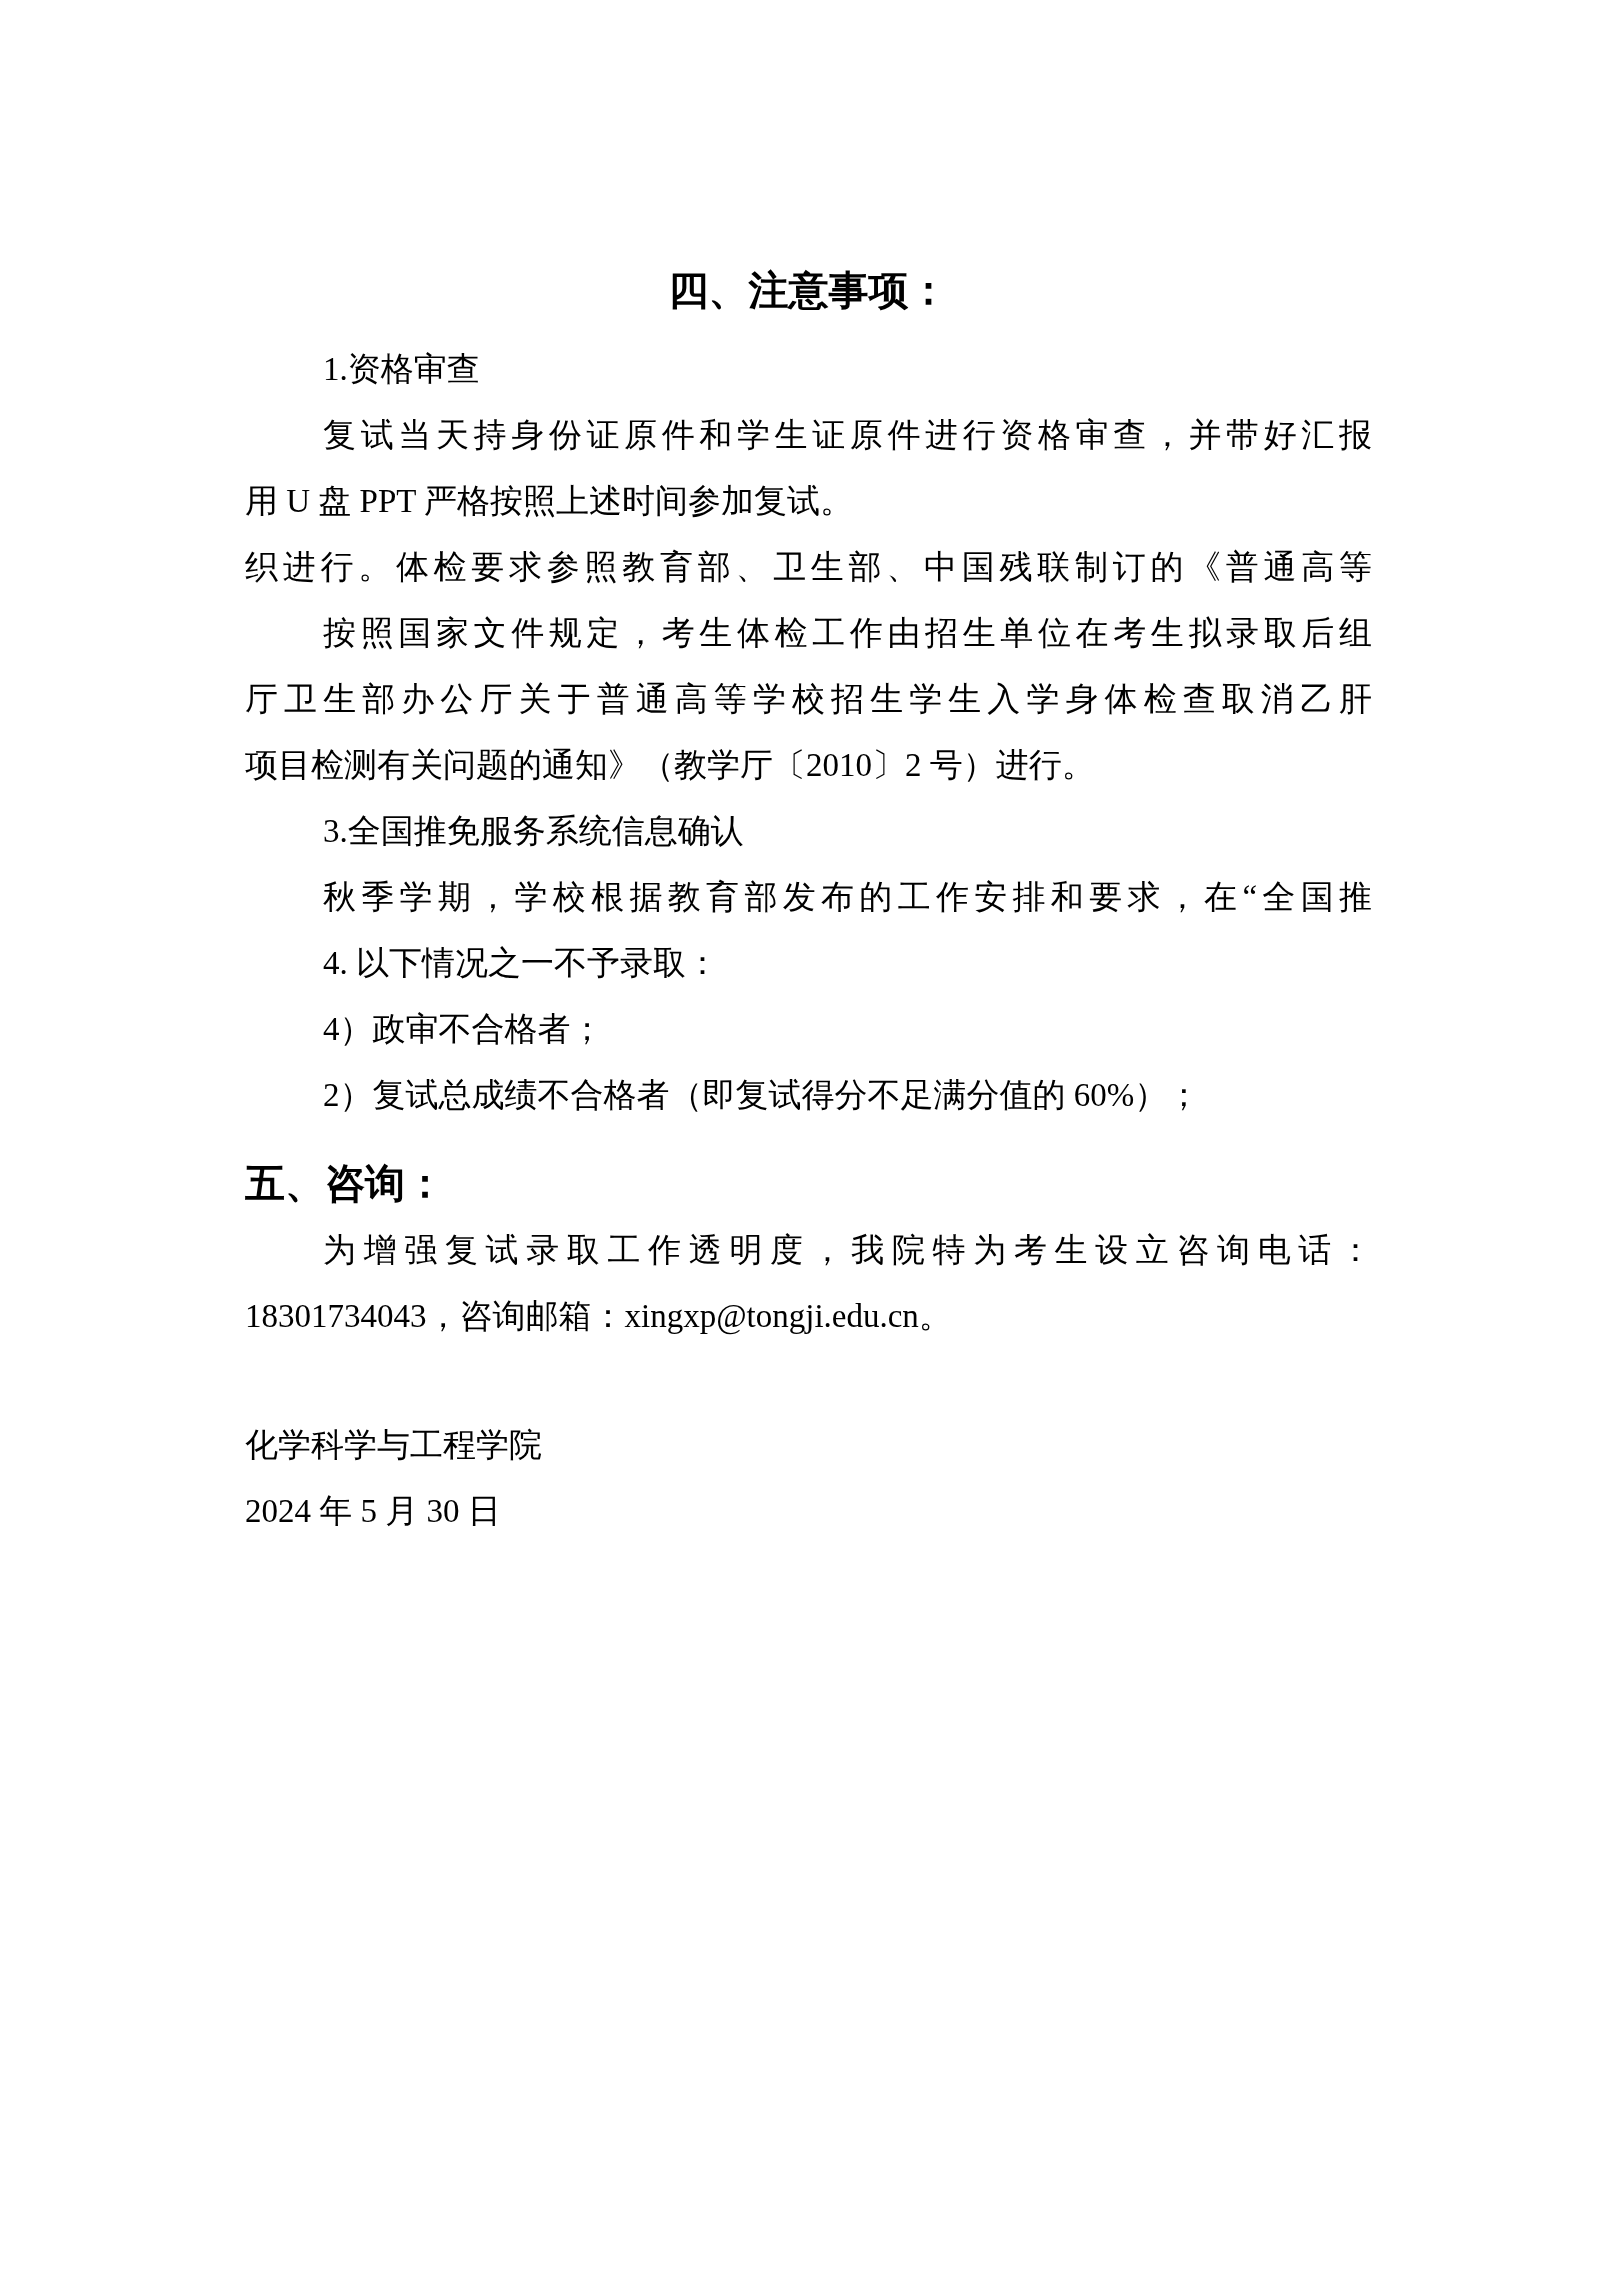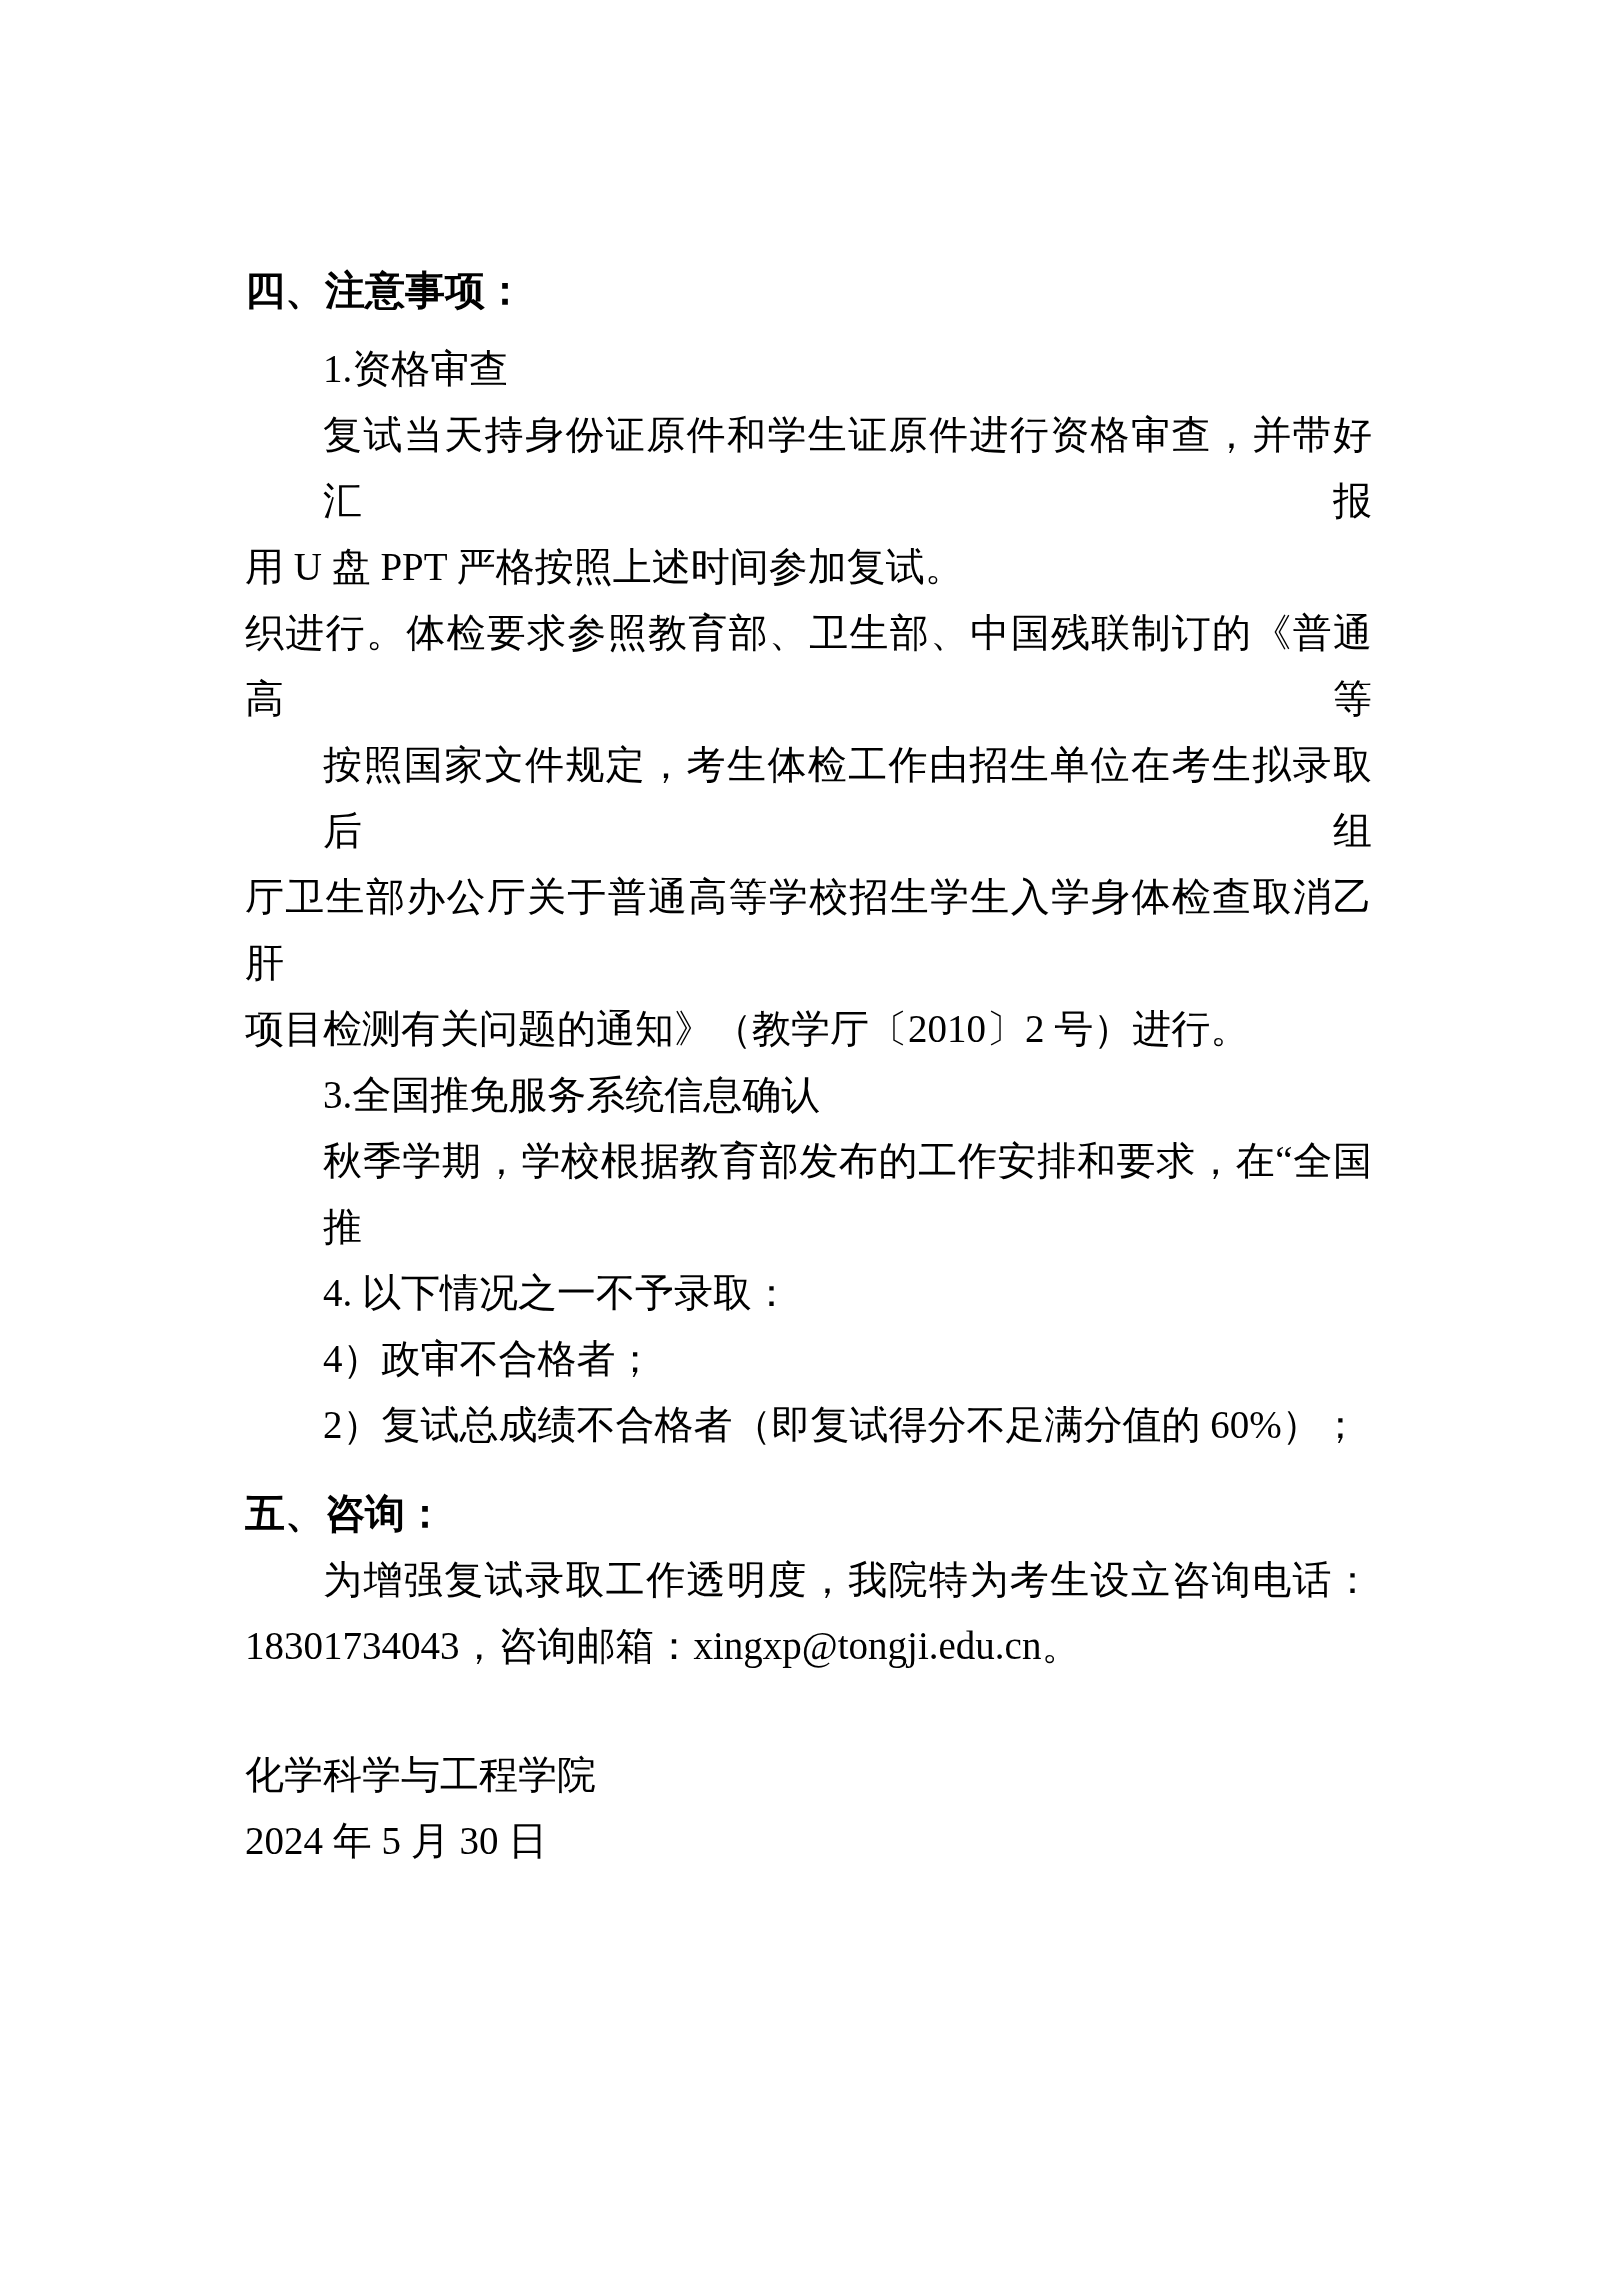--- a/index.html
+++ b/index.html
@@ -14,40 +14,40 @@
     color: #000000;
     font-family: "Liberation Serif", "DejaVu Serif", serif;
   }
   .page {
     position: relative;
     width: 1127px;
     padding: 258px 249px 0 245px;
     box-sizing: content-box;
   }
   .line {
-    font-size: 39px;
+    font-size: 33px;
     line-height: 66px;
     white-space: pre-wrap;
     text-align: left;
   }
   .ind { padding-left: 78px; }
   .jst {
     text-align: justify;
     text-align-last: justify;
   }
   .right {
     text-align: left;
     padding-right: 26.5px;
   }
   .h {
     font-weight: bold;
     font-size: 40px;
     line-height: 66px;
   }
-  .h-top { margin-bottom: 11.8px; }
+  .h-top { margin-bottom: 11.8px; text-align: center; }
   .h-gap { margin-top: 23.5px; }
   .spacer { height: 63px; }
 </style>
 </head>
 <body>
 
 <div class="page">
 
   <div class="line h h-top">四、注意事项：</div>
 

